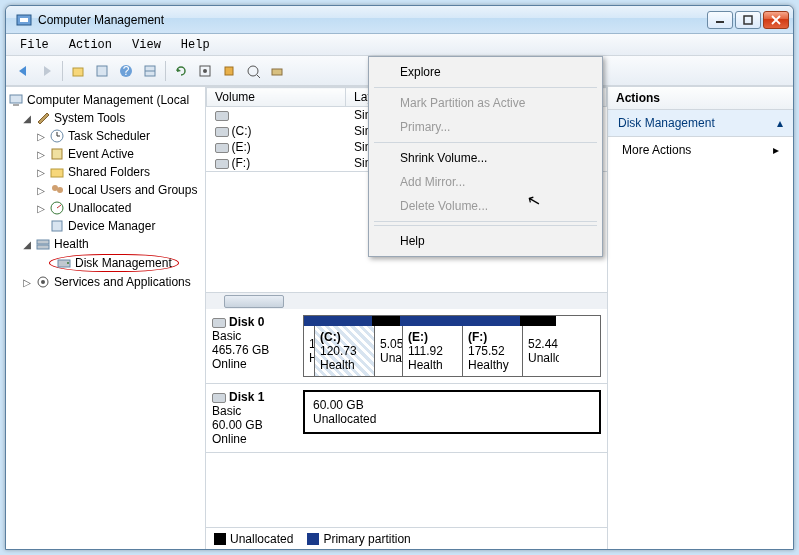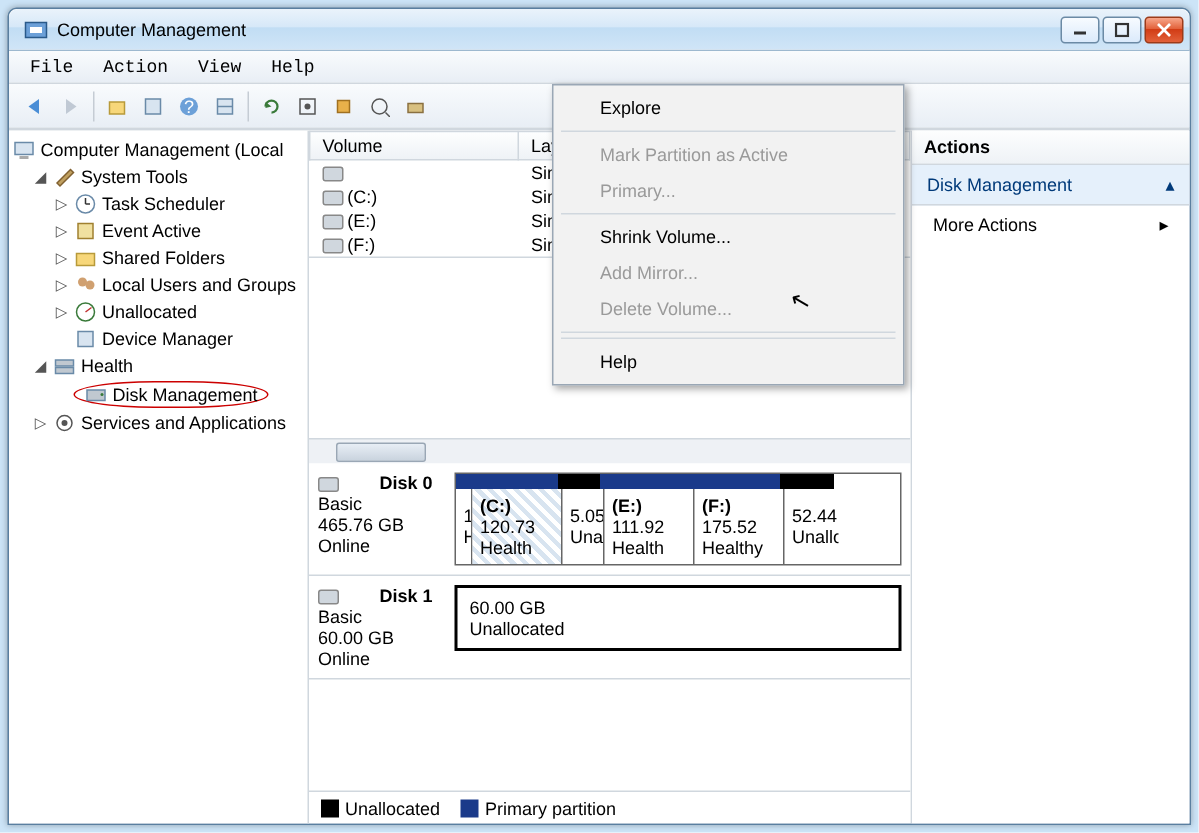--- a/index.html
+++ b/index.html
@@ -35,21 +35,21 @@
 .volumes-table table { border-collapse:collapse; width:100%; }
 .volumes-table th { background:linear-gradient(#fdfefe,#eef2f6); border:1px solid #d0d7de; padding:2px 8px; text-align:left; font-weight:normal; }
 .volumes-table td { padding:1px 8px; border-right:1px solid transparent; }
 .drive-icon { display:inline-block; width:14px; height:10px; background:#d0d7de; border:1px solid #888; border-radius:2px; vertical-align:middle; margin-right:3px; }
 .scrollbar-h { height:17px; background:#eef1f5; border-top:1px solid #d0d7de; display:flex; align-items:center; }
 .scrollbar-h .thumb { width:60px; height:13px; margin-left:18px; background:linear-gradient(#e8eef5,#c9d3de); border:1px solid #9aa7b5; border-radius:2px; }
 
 .disk-panel { flex:1; overflow:auto; background:#fff; }
 .disk-row { display:flex; border-bottom:1px solid #d0d7de; padding:6px; gap:6px; }
 .disk-label { width:85px; }
-.disk-label .dname { font-weight:bold;margin-left:24px; }
+.disk-label .dname { font-weight:bold; }
 .disk-summary { display:flex; flex-direction:column; }
 .disk-parts { flex:1; display:flex; align-items:stretch; border:1px solid #666; min-height:62px; }
 .disk-parts.top-strip { border:none; flex-direction:column; }
 .strip { height:10px; display:flex; }
 .strip .seg { height:100%; }
 .blue { background:#1a3a8a; }
 .black { background:#000; }
 .hatched { background:repeating-linear-gradient(45deg,#d8e4f0,#d8e4f0 3px,#fff 3px,#fff 6px); }
 .parts-body { display:flex; flex:1; }
 .part { border-right:1px solid #666; padding:4px 5px; display:flex; flex-direction:column; justify-content:center; font-size:11px; overflow:hidden; }

